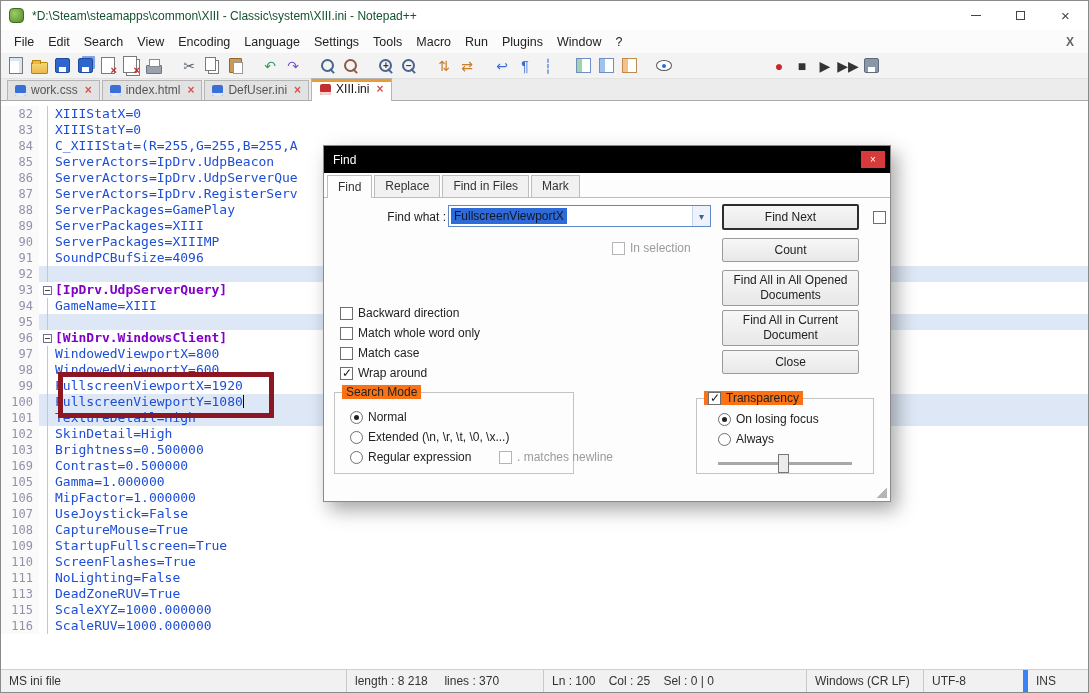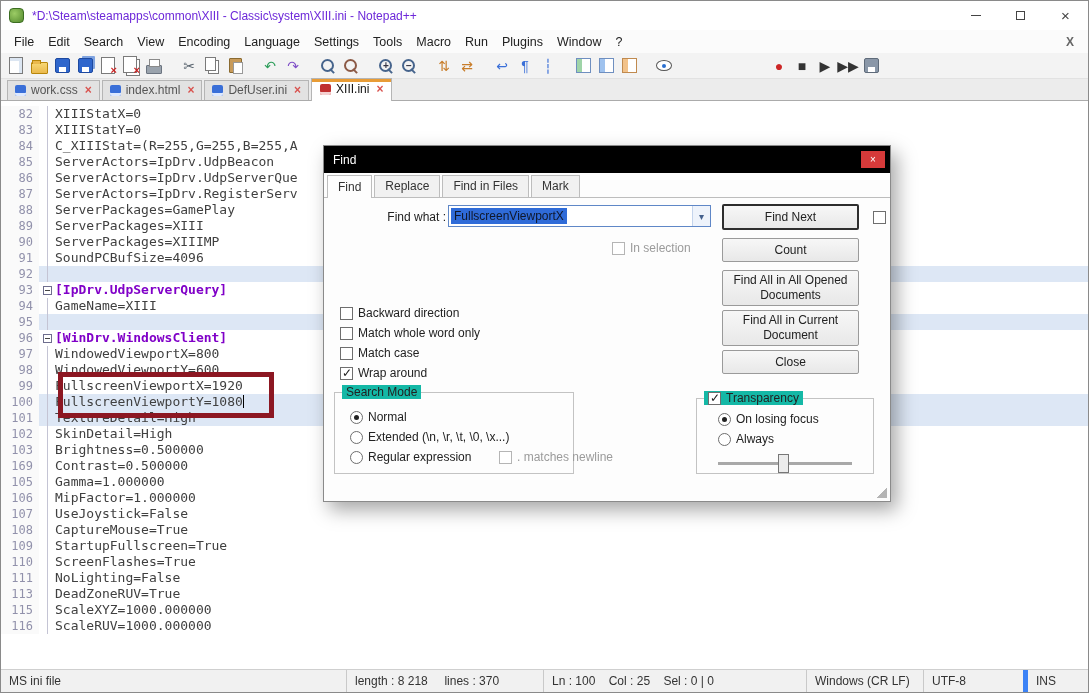--- a/index.html
+++ b/index.html
@@ -2,21 +2,21 @@
 <html><head>
 <meta charset="utf-8">
 <style>
   html,body{margin:0;padding:0;background:#d4d4d4;font-family:"Liberation Sans",sans-serif;}
   *{box-sizing:border-box;}
   .app{position:relative;width:1089px;height:693px;background:#fff;border:1px solid #8a8a8a;overflow:hidden;}
 
   
   .titlebar{height:29px;display:flex;align-items:center;background:#fff;padding-left:8px;}
   .logo{width:15px;height:15px;border-radius:4px;background:radial-gradient(circle at 35% 35%,#9ccc65,#558b2f);border:1px solid #3c6e22;flex:none;}
-  .title-text{margin-left:8px;font-size:12px;color:#6d28d9;white-space:nowrap;overflow:hidden;flex:1;}
+  .title-text{margin-left:8px;font-size:12px;color:#14532d;white-space:nowrap;overflow:hidden;flex:1;}
   .win-controls{display:flex;height:29px;}
   .win-btn{width:45px;height:29px;display:flex;align-items:center;justify-content:center;color:#444;}
   .min-ic{width:10px;height:1px;background:#444;}
   .max-ic{width:9px;height:9px;border:1px solid #444;}
   .close-ic{font-size:15px;line-height:1;}
 
   
   .menubar{height:23px;display:flex;align-items:center;background:#fbfbfb;padding-left:6px;font-size:12.5px;color:#222;}
   .menu-item{padding:3px 7px;}
   .menu-close{margin-left:auto;width:28px;text-align:center;color:#666;font-size:12px;font-weight:bold;padding-right:8px;}
@@ -64,21 +64,21 @@
   .editor{position:absolute;top:100px;left:0;width:1089px;height:570px;background:#fff;overflow:hidden;}
   .ed-lines{padding-top:5px;}
   .ln-row{display:flex;height:16px;font-family:"DejaVu Sans Mono",monospace;font-size:13px;line-height:16px;}
   .ln-num{width:38px;text-align:right;padding-right:6px;color:#9191ab;font-size:12px;background:#fafafa;flex:none;}
   .ln-body{flex:1;display:flex;}
   .ln-row.hl .ln-body{background:#dde7f5;}
   .ln-fold{width:16px;display:flex;align-items:center;justify-content:center;flex:none;}
   .fbox{width:9px;height:9px;border:1px solid #6e6e8e;background:#fff;position:relative;}
   .fbox::after{content:"";position:absolute;left:1px;right:1px;top:3px;height:1px;background:#444;}
   .fline{width:1px;height:16px;background:#c4c4d4;}
-  .ln-text{white-space:pre;color:#404040;}
+  .ln-text{white-space:pre;color:#1d4ed8;}
   .ln-text.sec{color:#8000c8;font-weight:bold;}
   .caret{width:1px;height:13px;background:#000;margin-top:1px;}
   .anno{position:absolute;left:57px;top:271px;width:216px;height:46px;border:5px solid #8c1722;z-index:5;pointer-events:none;}
 
   
   .statusbar{position:absolute;left:0;bottom:0;width:1089px;height:23px;background:#f1f1f1;border-top:1px solid #cfcfcf;display:flex;align-items:stretch;font-size:12px;color:#333;}
   .statusbar>div{display:flex;align-items:center;padding:0 8px;white-space:pre;}
   .statusbar>div:nth-child(1){width:345px;}
   .statusbar>div:nth-child(2){width:197px;border-left:1px solid #c9c9c9;}
   .statusbar>div:nth-child(3){width:263px;border-left:1px solid #c9c9c9;}
@@ -103,21 +103,21 @@
   .btn{position:absolute;background:linear-gradient(#f7f7f7,#e8e8e8);border:1px solid #9a9a9a;border-radius:2px;display:flex;align-items:center;justify-content:center;text-align:center;color:#222;font-size:12px;line-height:1.25;padding:1px 3px;}
   .btn.default{border:2px solid #2d2d2d;}
   .cbrow{position:absolute;display:flex;align-items:center;gap:5px;height:14px;}
   .cb{width:13px;height:13px;border:1px solid #6e6e6e;background:#fff;position:relative;flex:none;}
   .cb.on::before{content:"\2713";position:absolute;left:1px;top:-2px;font-size:12px;color:#222;}
   .cb.dis{border-color:#b5b5b5;}
   .rb{width:13px;height:13px;border:1px solid #6e6e6e;border-radius:50%;background:#fff;position:relative;flex:none;}
   .rb.on::before{content:"";position:absolute;left:3px;top:3px;width:5px;height:5px;border-radius:50%;background:#222;}
   .dis-lab{color:#9b9b9b;}
   .group{position:absolute;border:1px solid #c3c3c3;}
-  .group-label{position:absolute;background:#14b8a6;padding:0 4px;}
+  .group-label{position:absolute;background:#f97316;padding:0 4px;}
   .slider{position:absolute;left:394px;top:308px;width:134px;height:19px;}
   .slider-track{position:absolute;left:0;right:0;top:8px;height:3px;background:#a8a8a8;}
   .slider-thumb{position:absolute;left:45%;top:0;width:11px;height:19px;background:#ececec;border:1px solid #777;}
   .grip{position:absolute;right:3px;bottom:3px;width:10px;height:10px;background:linear-gradient(135deg,transparent 50%,#b5b5b5 50%);}
 </style>
 </head>
 <body>
 
 <div class="app">
 

